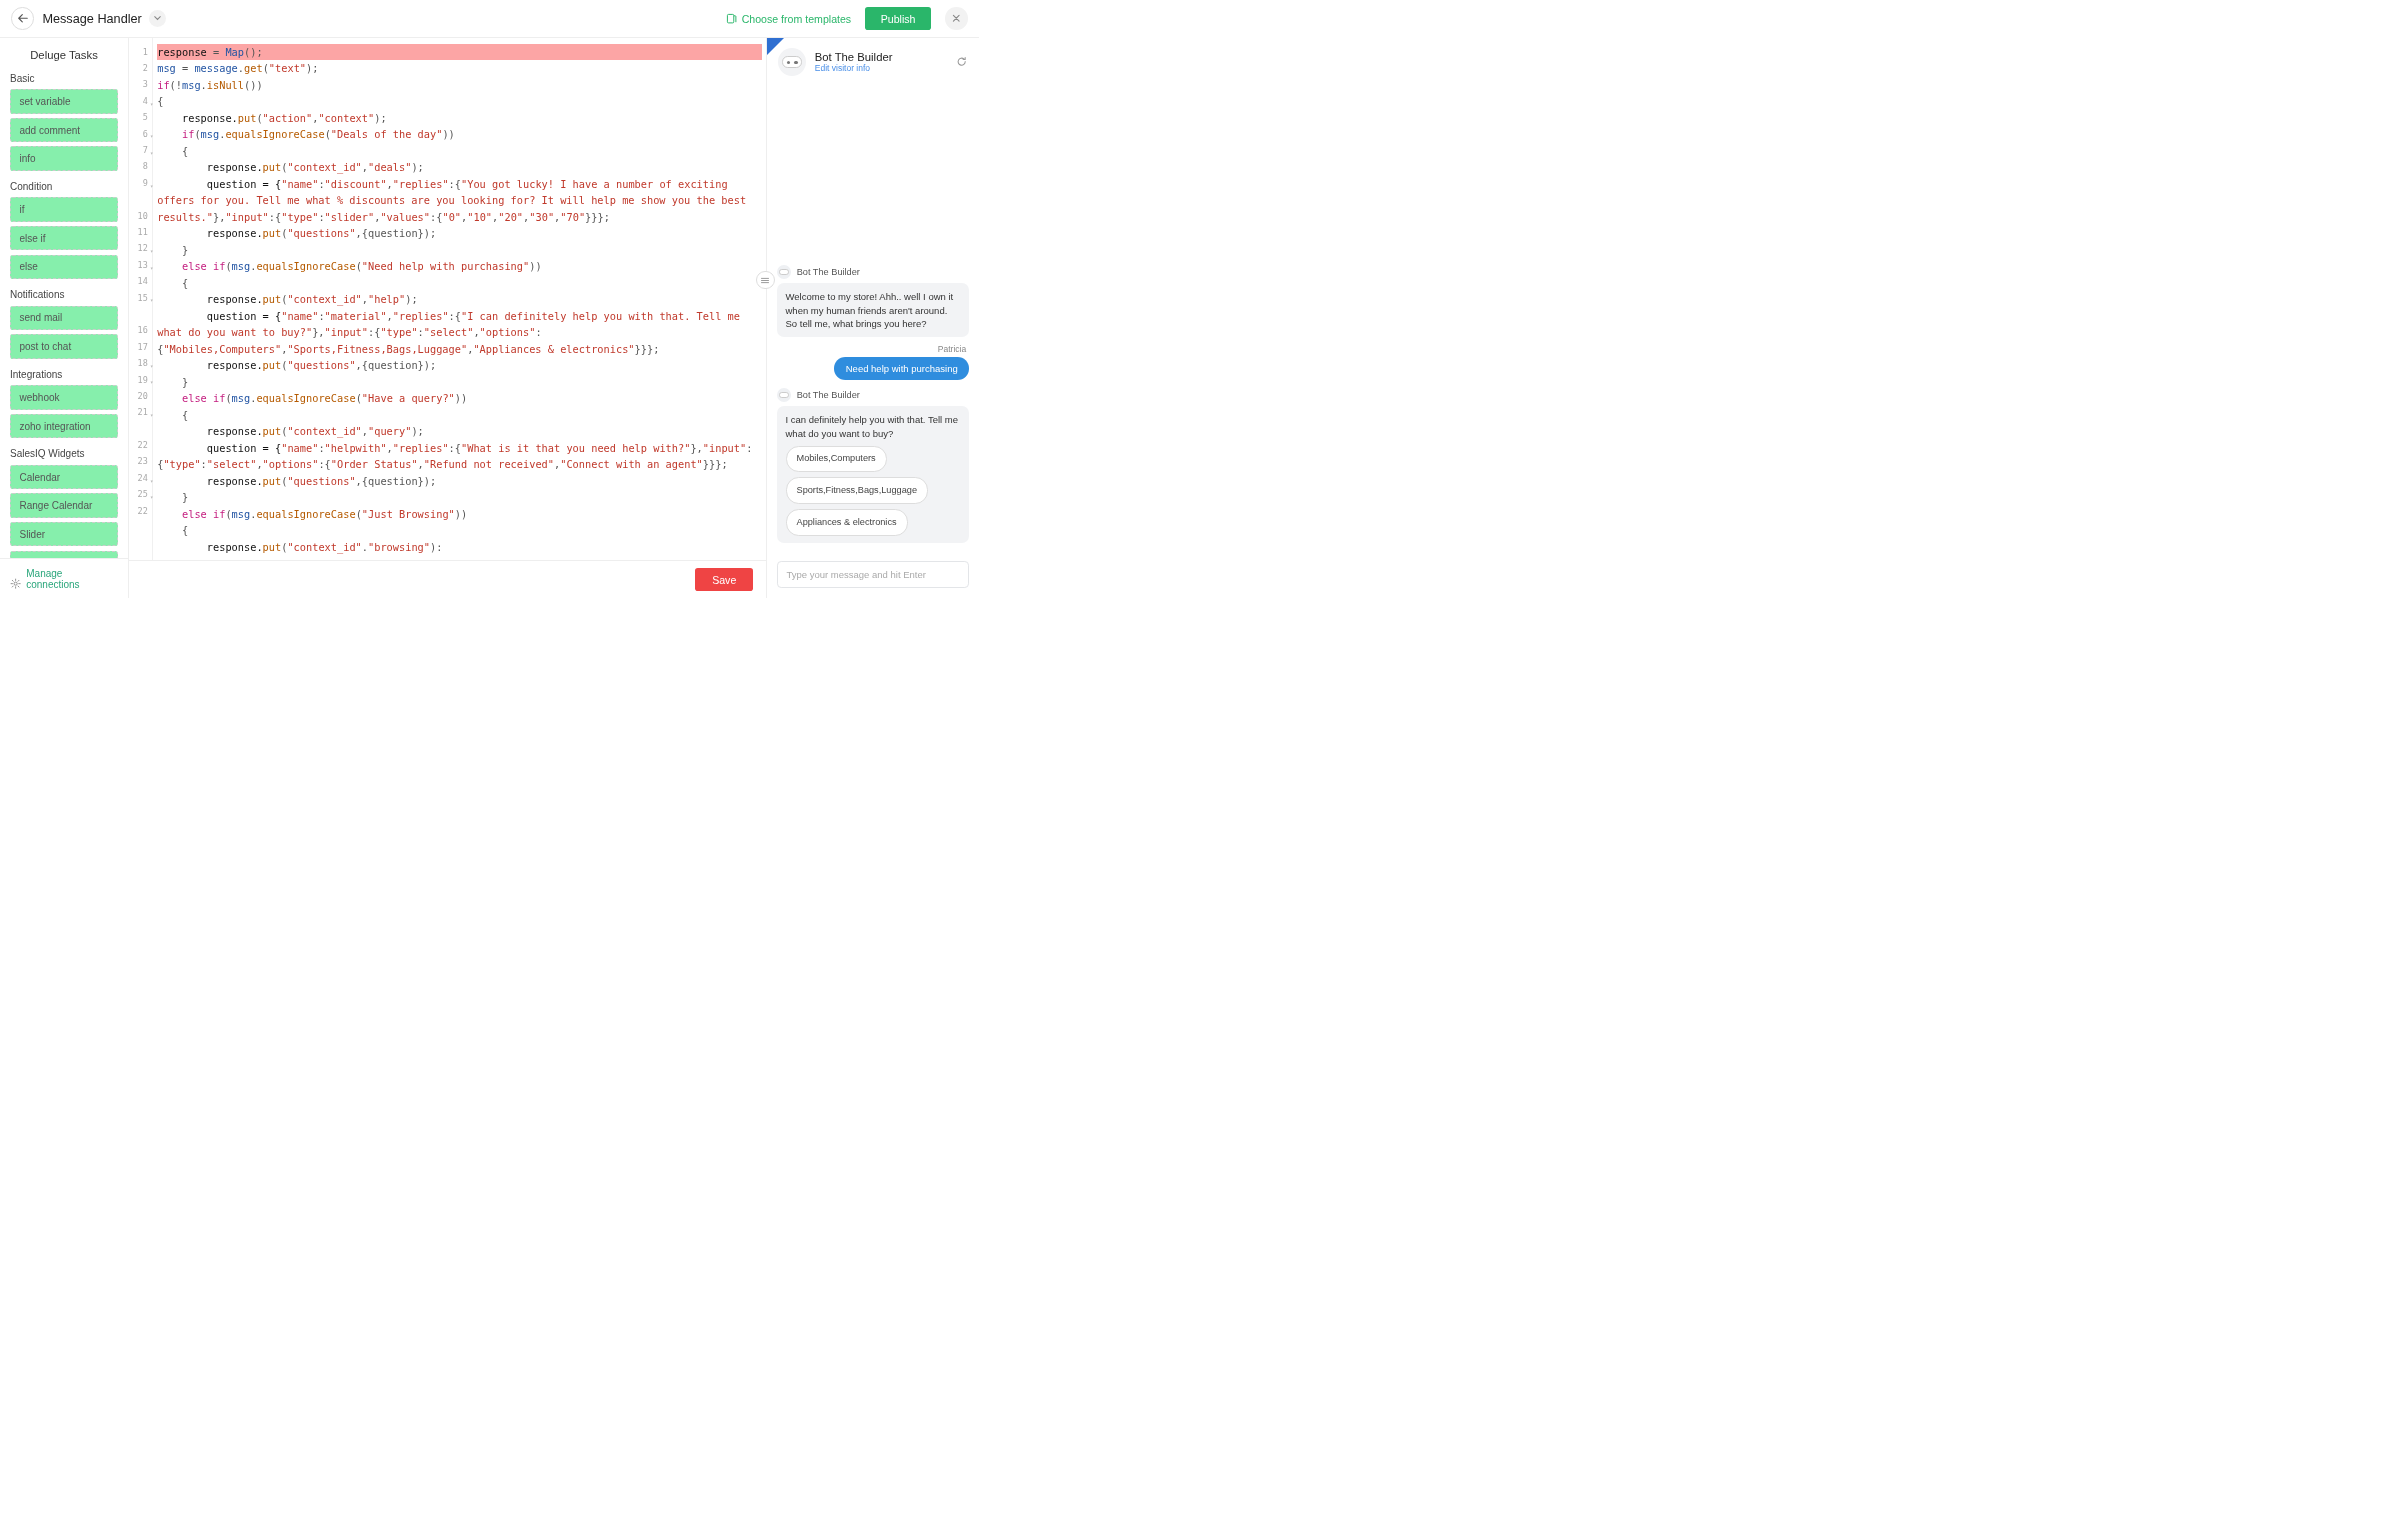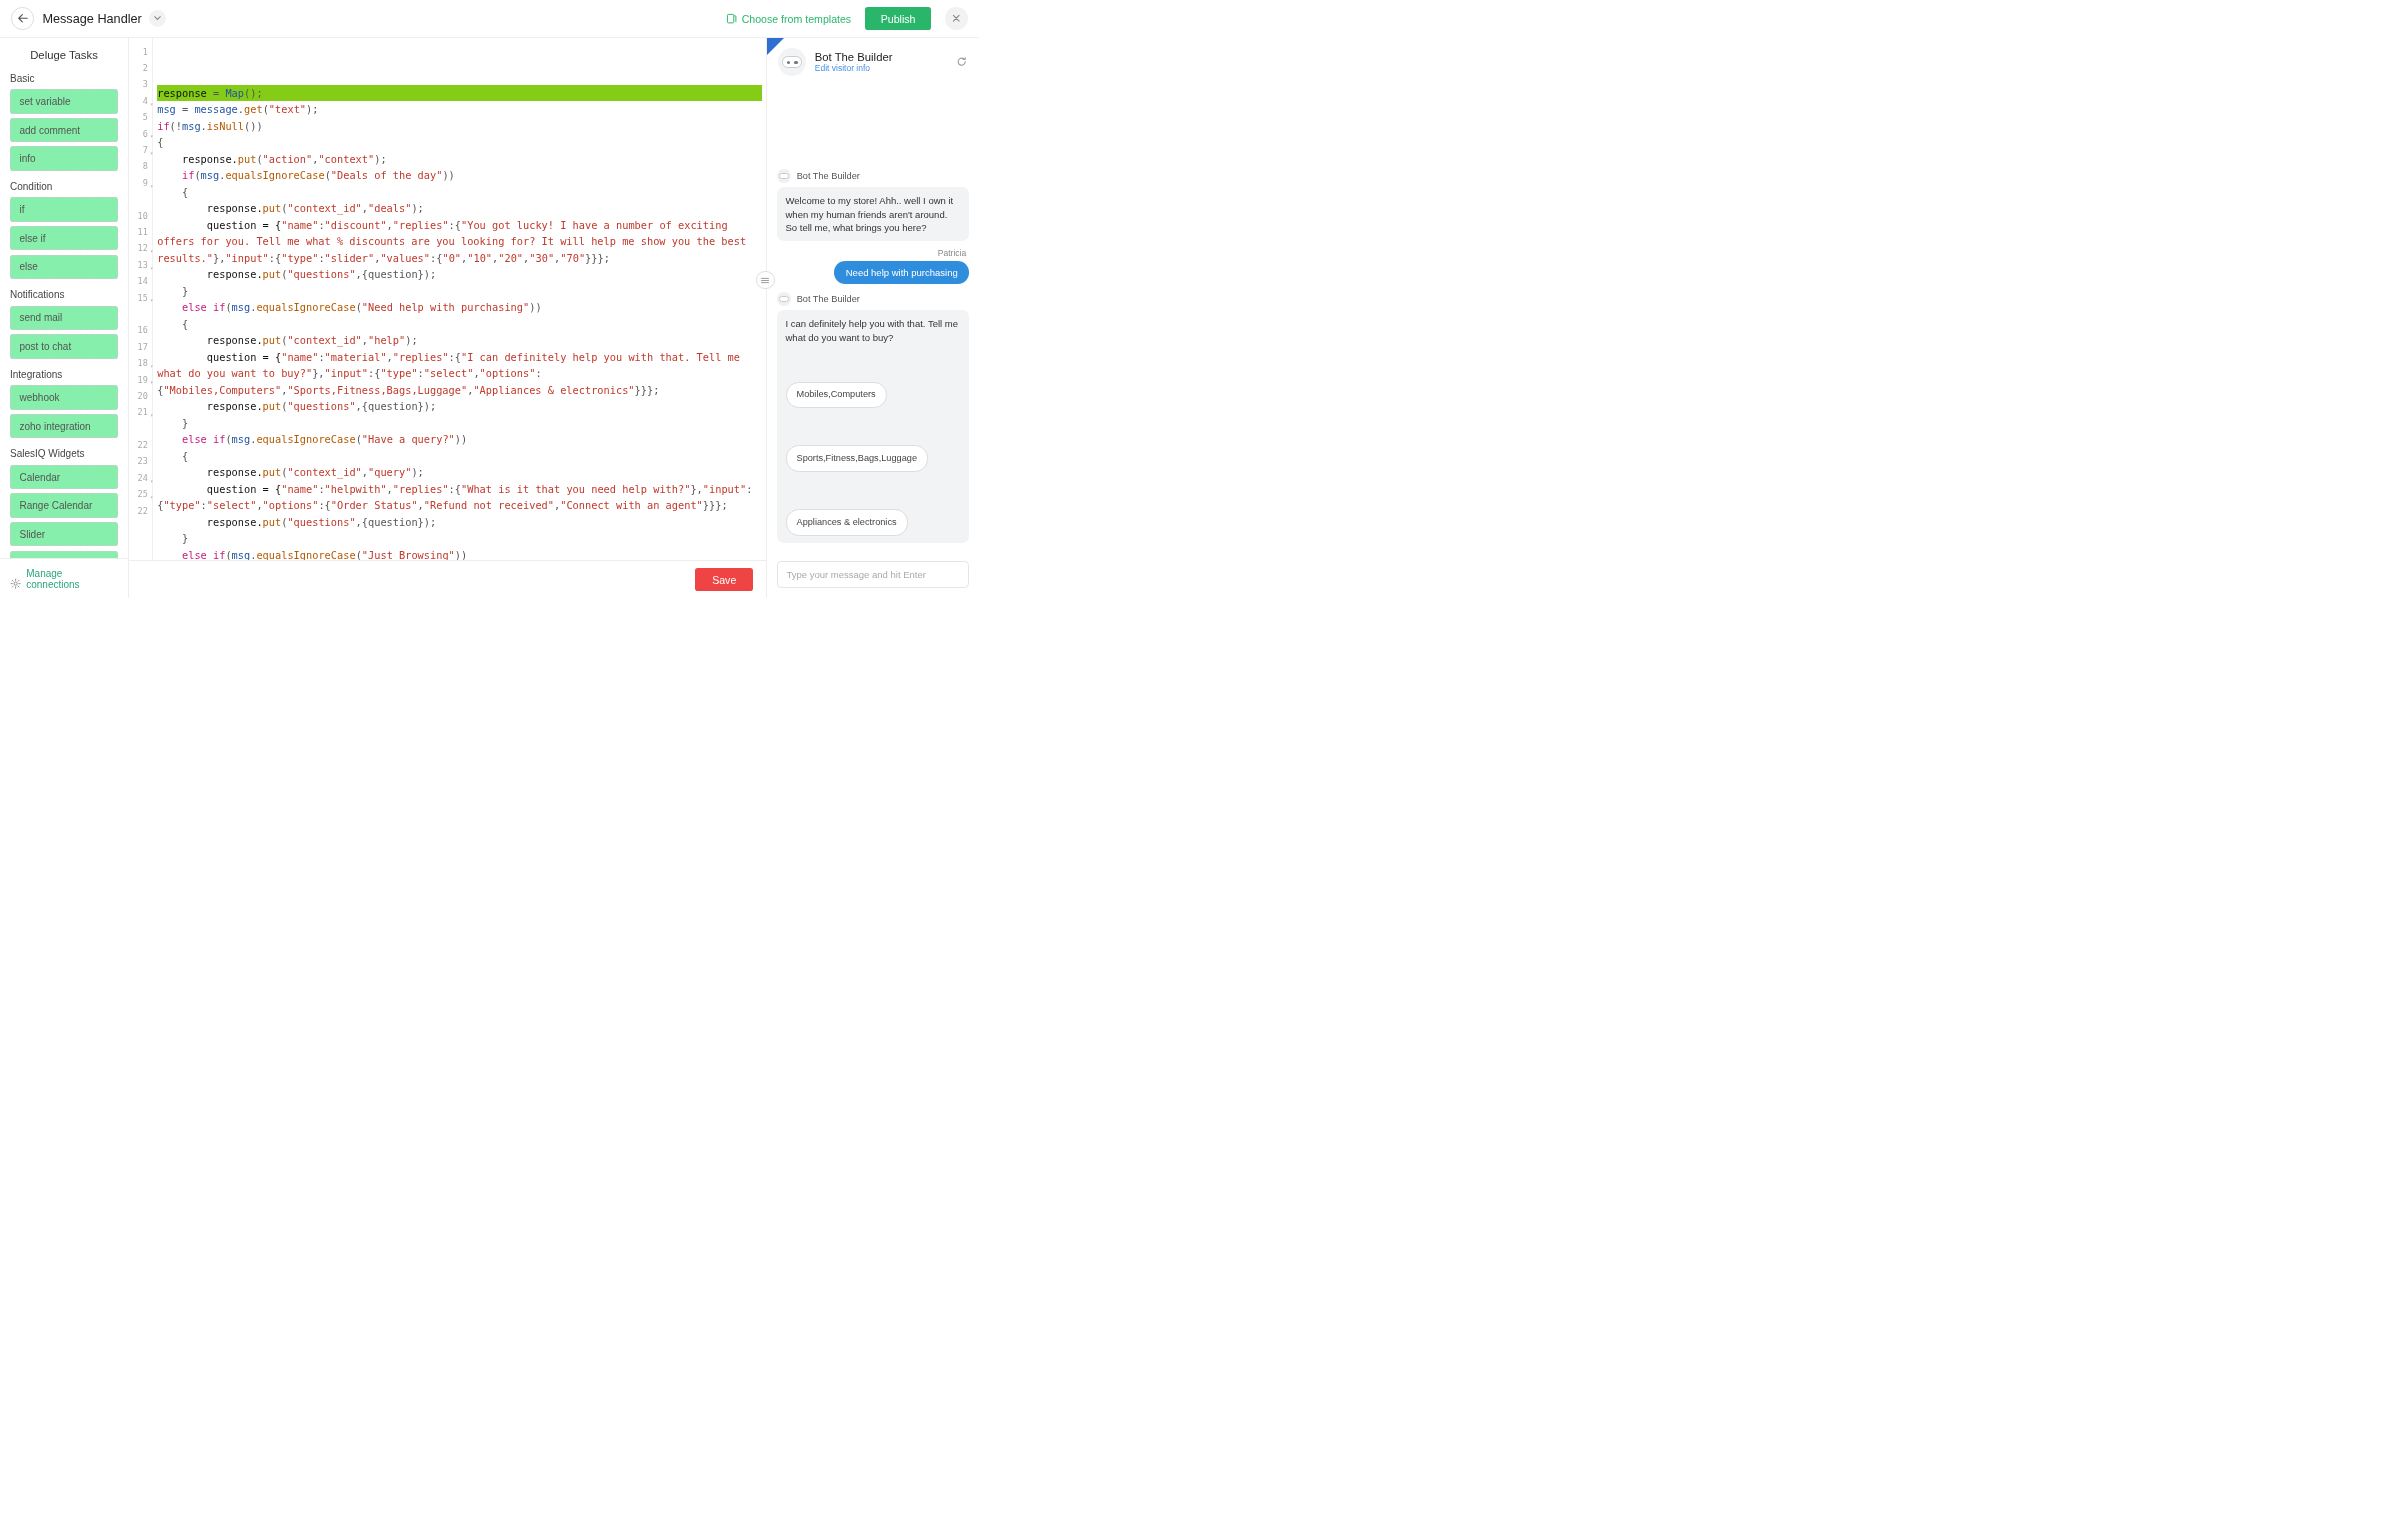--- a/index.html
+++ b/index.html
@@ -86,21 +86,21 @@
   .gutter .fold::after {
     content: "▾"; font-size: 5.7px; color: #bbb;
     position: absolute; right: -5.7px; top: 2.8px;
   }
   .code {
     flex: 1; padding: 5.7px 4.2px; line-height: 16.5px;
     overflow-x: hidden; white-space: pre-wrap; word-break: break-word;
     color: #333;
   }
   .code .line { min-height: 16.4px; }
-  .hl { background: #84cc16; margin-top: 41px; }
+  .hl { background: #fca5a5; }
   .kw { color: #c41d7f; }
   .id { color: #111; }
   .op { color: #b55a00; }       
   .str { color: #c0392b; }
   .type { color: #2254a3; }     
   .var { color: #2254a3; }
   .punc { color: #555; }
   .save-bar { height: 38px; border-top: 0.7px solid #eee; display: flex; align-items: center; justify-content: flex-end; padding: 0 12.7px; }
   .save-btn { background: #ef4444; color: #fff; border: none; padding: 5.7px 17px; border-radius: 2.8px; font-size: 10.6px; cursor: pointer; margin-left: 37px; }
   .overflow-btn {
@@ -147,21 +147,21 @@
   }
   .user-label { text-align: right; font-size: 8.5px; color: #888; margin: 1.4px 2.8px 2.8px; }
   .bubble-user {
     background: #2f8dde; color: #fff; border-radius: 11.3px;
     padding: 5.7px 11.3px; font-size: 9.5px;
     align-self: flex-end; margin-bottom: 8.5px;
   }
   .chips { display: flex; flex-wrap: wrap; gap: 5.7px; margin-top: 5.7px; }
   .chip {
     background: #fff; border: 0.7px solid #ddd; border-radius: 12.7px;
-    padding: 5.7px 10px; font-size: 9.2px; color: #444; cursor: pointer; margin-top: 32px;
+    padding: 5.7px 10px; font-size: 9.2px; color: #444; cursor: pointer;
   }
   .chat-input {
     margin: 7px 10px 10px; border: 0.7px solid #e3e5e8; border-radius: 4.2px;
     padding: 7px 8.5px; font-size: 9.5px; color: #aaa;
   }
   svg { display: block; }
 </style>
 </head>
 <body>
 

